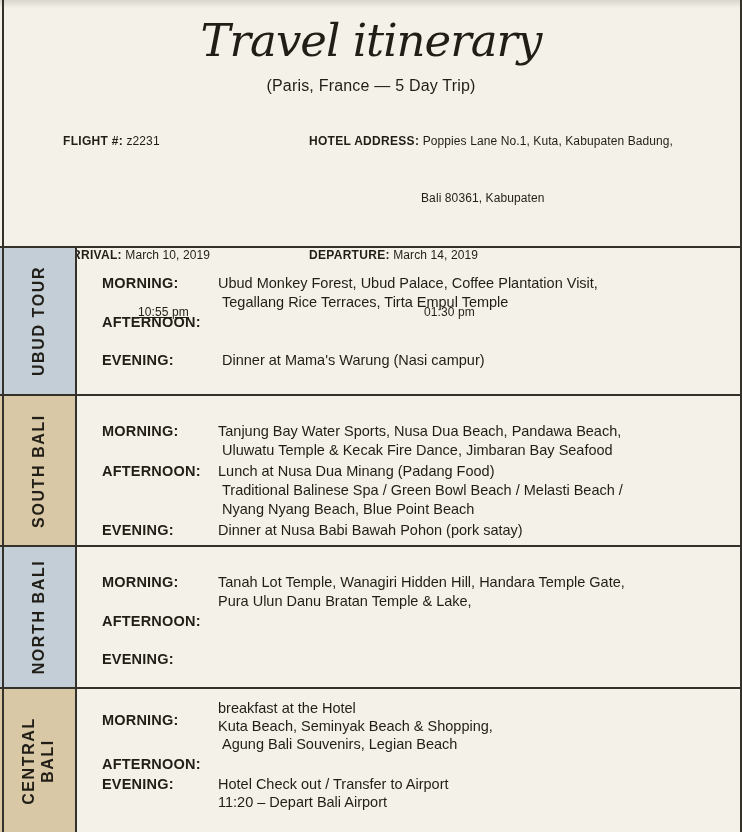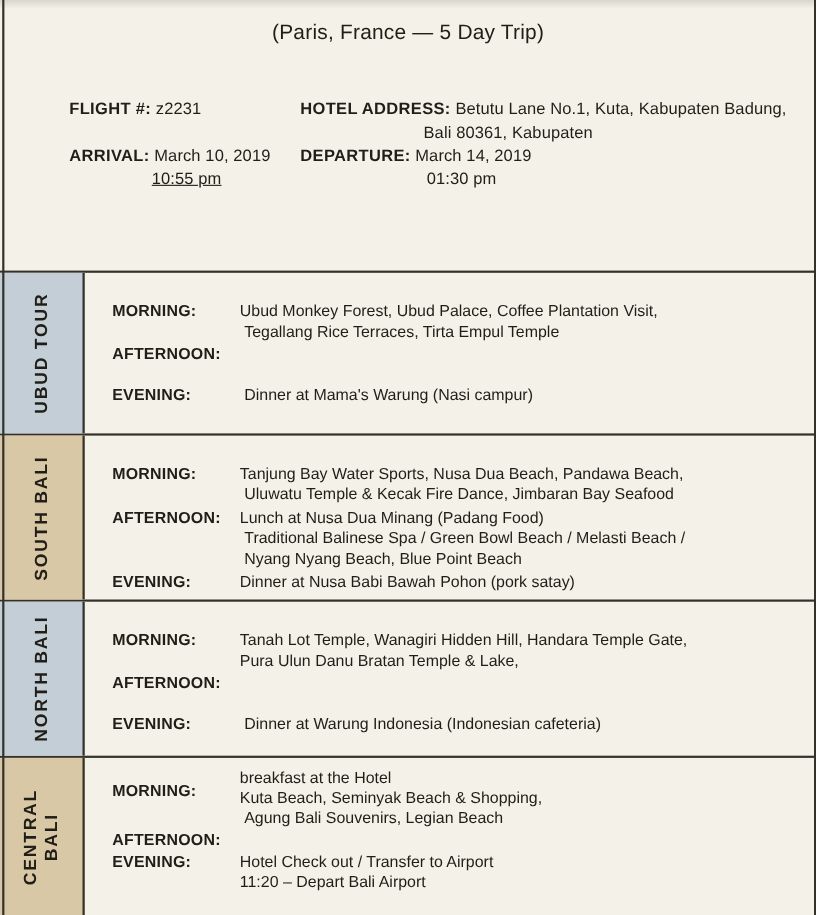--- a/index.html
+++ b/index.html
@@ -19,25 +19,25 @@
   .edge.right{right:0;}
   .top-shade{position:absolute;top:0;left:0;right:0;height:8px;
     background:linear-gradient(to bottom,rgba(90,88,80,.18),rgba(90,88,80,0));z-index:8;}
 
   
   .header{height:246px;box-sizing:border-box;padding-top:12px;}
   .title{
     text-align:center;font-family:"DejaVu Serif",serif;font-style:italic;
     font-weight:500;font-size:45px;line-height:58px;letter-spacing:-1px;
   }
-  .subtitle{text-align:center;font-size:19px;margin-top:7px;letter-spacing:.2px;}
+  .subtitle{text-align:center;font-size:16px;margin-top:7px;letter-spacing:.2px;}
 
   .flight-grid{
     display:grid;grid-template-columns:210px 1fr;
-    margin:48px 8px 0 63px;font-size:15px;line-height:21px;letter-spacing:.1px;
+    margin:36px 8px 0 63px;font-size:12px;line-height:21px;letter-spacing:.1px;gap:36px;
   }
   .flight-grid b{letter-spacing:.3px;}
   .cell-empty{min-height:21px;}
   .indent-time-1{padding-left:75px;text-decoration:underline;}
   .indent-addr-2{padding-left:112px;}
   .indent-time-2{padding-left:115px;}
 
   
   .itinerary{border-top:2px solid var(--line);}
   .day{display:flex;box-sizing:border-box;border-bottom:2px solid var(--line);}
@@ -80,30 +80,31 @@
   .sec-3 .row-0 .time{padding-top:12px;}
 </style>
 </head>
 <body>
 
 <div class="top-shade"></div>
 <div class="edge left"></div>
 <div class="edge right"></div>
 
 <div class="header">
+  <div class="title">Travel itinerary</div>
   <div class="subtitle">(Paris, France — 5 Day Trip)</div>
 
   <div class="flight-grid">
     <div>
       <b>FLIGHT #:</b>
       <span>z2231</span>
     </div>
     <div>
       <b>HOTEL ADDRESS:</b>
-      <span>Betutu Lane No.1, Kuta, Kabupaten Badung,</span>
+      <span>Poppies Lane No.1, Kuta, Kabupaten Badung,</span>
     </div>
 
     <div class="cell-empty"></div>
     <div class="indent-addr-2">Bali 80361, Kabupaten</div>
 
     <div>
       <b>ARRIVAL:</b>
       <span>March 10, 2019</span>
     </div>
     <div>
@@ -169,21 +170,20 @@
       <div class="row row-0">
         <span class="time">MORNING:</span>
         <span class="desc">Tanah Lot Temple, Wanagiri Hidden Hill, Handara Temple Gate,
 Pura Ulun Danu Bratan Temple &amp; Lake,</span>
       </div>
       <div class="row row-1">
         <span class="time">AFTERNOON:</span>
       </div>
       <div class="row row-2">
         <span class="time">EVENING:</span>
-        <span class="desc"> Dinner at Warung Indonesia (Indonesian cafeteria)</span>
       </div>
     </div>
   </div>
 
   <div class="day sec-3">
     <div class="day-label" style="background-color: rgb(217, 200, 165);">
       <span class="vtext">CENTRAL
 BALI</span>
     </div>
     <div class="day-content">

